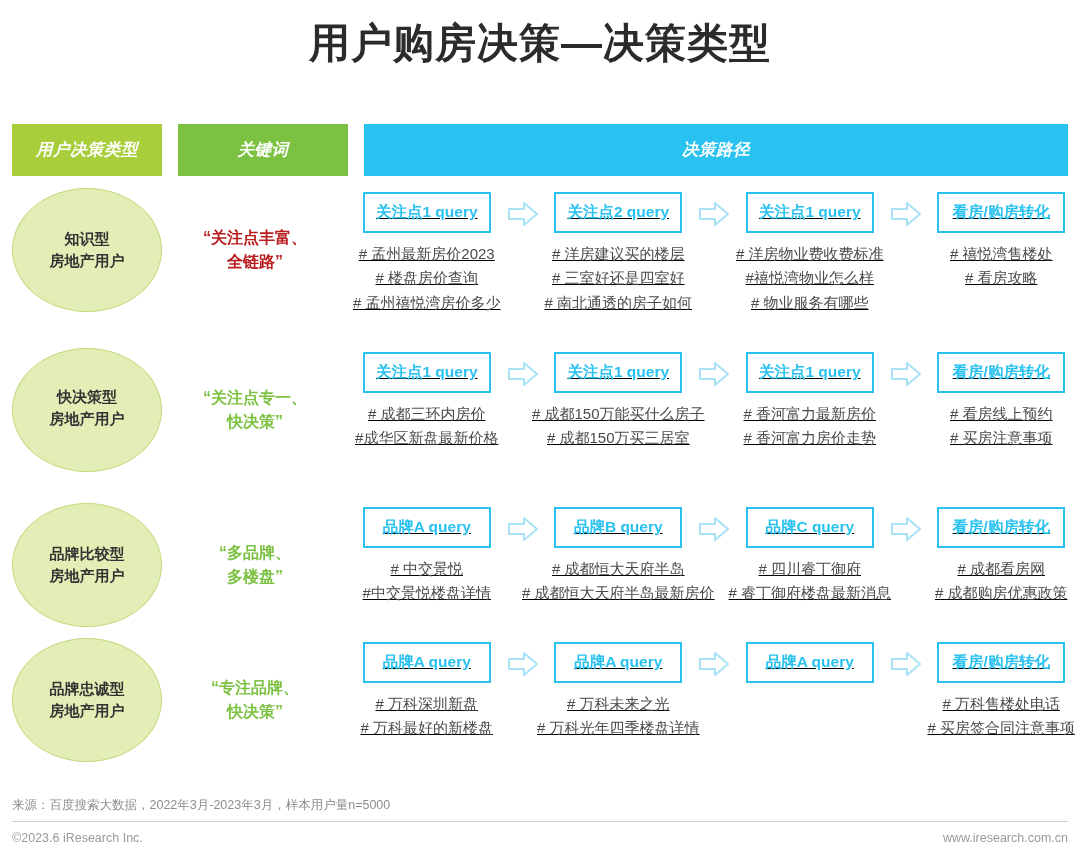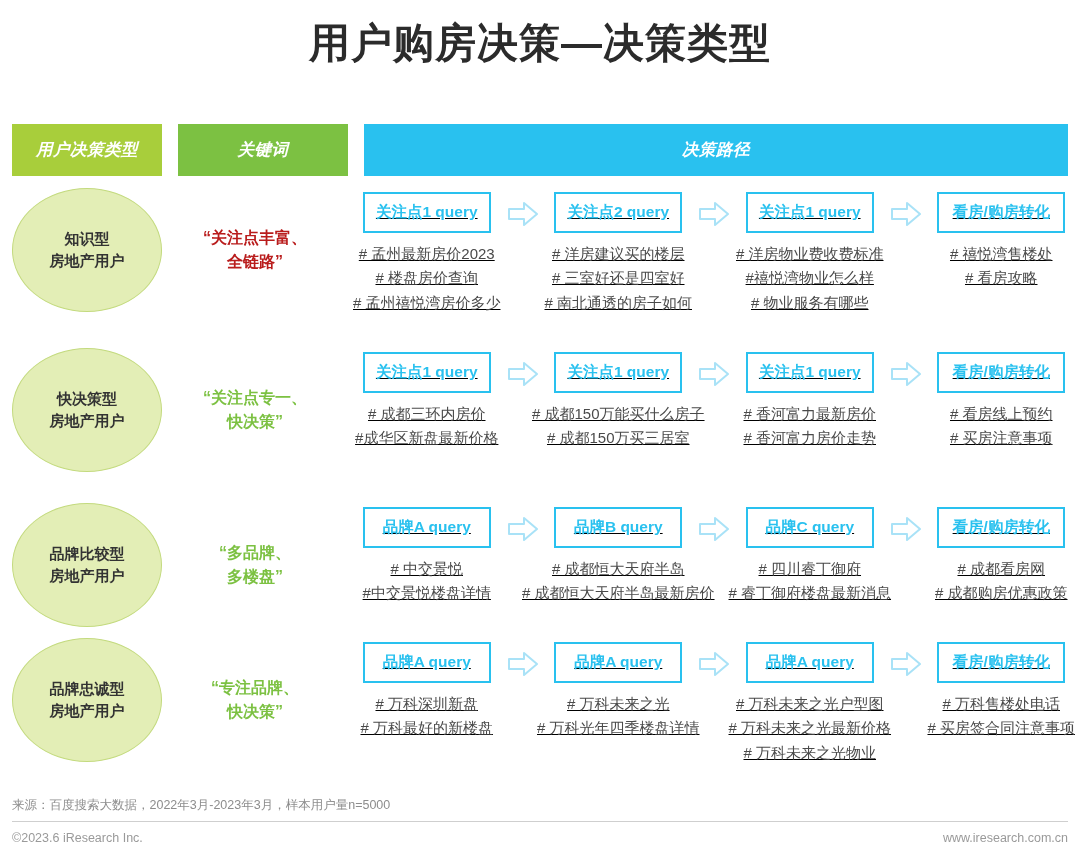--- a/index.html
+++ b/index.html
@@ -192,21 +192,21 @@
           <div class="qbox" style="border-color: rgb(41, 193, 239); color: rgb(41, 193, 239);">看房/购房转化</div>
           <div class="qlist">
             <div># 禧悦湾售楼处</div>
             <div># 看房攻略</div>
           </div>
         </div>
       </div>
     </div>
     <div class="row row-1">
       <div class="cell-type">
-        <div class="ellipse" style="background: rgb(227, 238, 182); border-color: rgb(195, 218, 126);">
+        <div class="ellipse" style="background: rgb(227, 238, 182); border-color: rgb(195, 218, 126); font-family: Liberation Mono, monospace;">
           <span>快决策型</span>
           <span>房地产用户</span>
         </div>
       </div>
       <div class="cell-key" style="color: rgb(124, 193, 66);">
         <span>“关注点专一、</span>
         <span>快决策”</span>
       </div>
       <div class="cell-path">
         <div class="step">
@@ -342,25 +342,20 @@
             <div># 万科光年四季楼盘详情</div>
           </div>
         </div>
         <div class="arrow">
           <svg width="30" height="26" viewBox="0 0 30 26" aria-hidden="true">
             <path d="M1 8 H16 V2 L29 13 L16 24 V18 H1 Z" fill="#ffffff" stroke="#a9e2f7" stroke-width="2" stroke-linejoin="round"></path>
           </svg>
         </div>
         <div class="step">
           <div class="qbox" style="border-color: rgb(41, 193, 239); color: rgb(41, 193, 239);">品牌A query</div>
-          <div class="qlist">
-            <div># 万科未来之光户型图</div>
-            <div># 万科未来之光最新价格</div>
-            <div># 万科未来之光物业</div>
-          </div>
         </div>
         <div class="arrow">
           <svg width="30" height="26" viewBox="0 0 30 26" aria-hidden="true">
             <path d="M1 8 H16 V2 L29 13 L16 24 V18 H1 Z" fill="#ffffff" stroke="#a9e2f7" stroke-width="2" stroke-linejoin="round"></path>
           </svg>
         </div>
         <div class="step">
           <div class="qbox" style="border-color: rgb(41, 193, 239); color: rgb(41, 193, 239);">看房/购房转化</div>
           <div class="qlist">
             <div># 万科售楼处电话</div>

